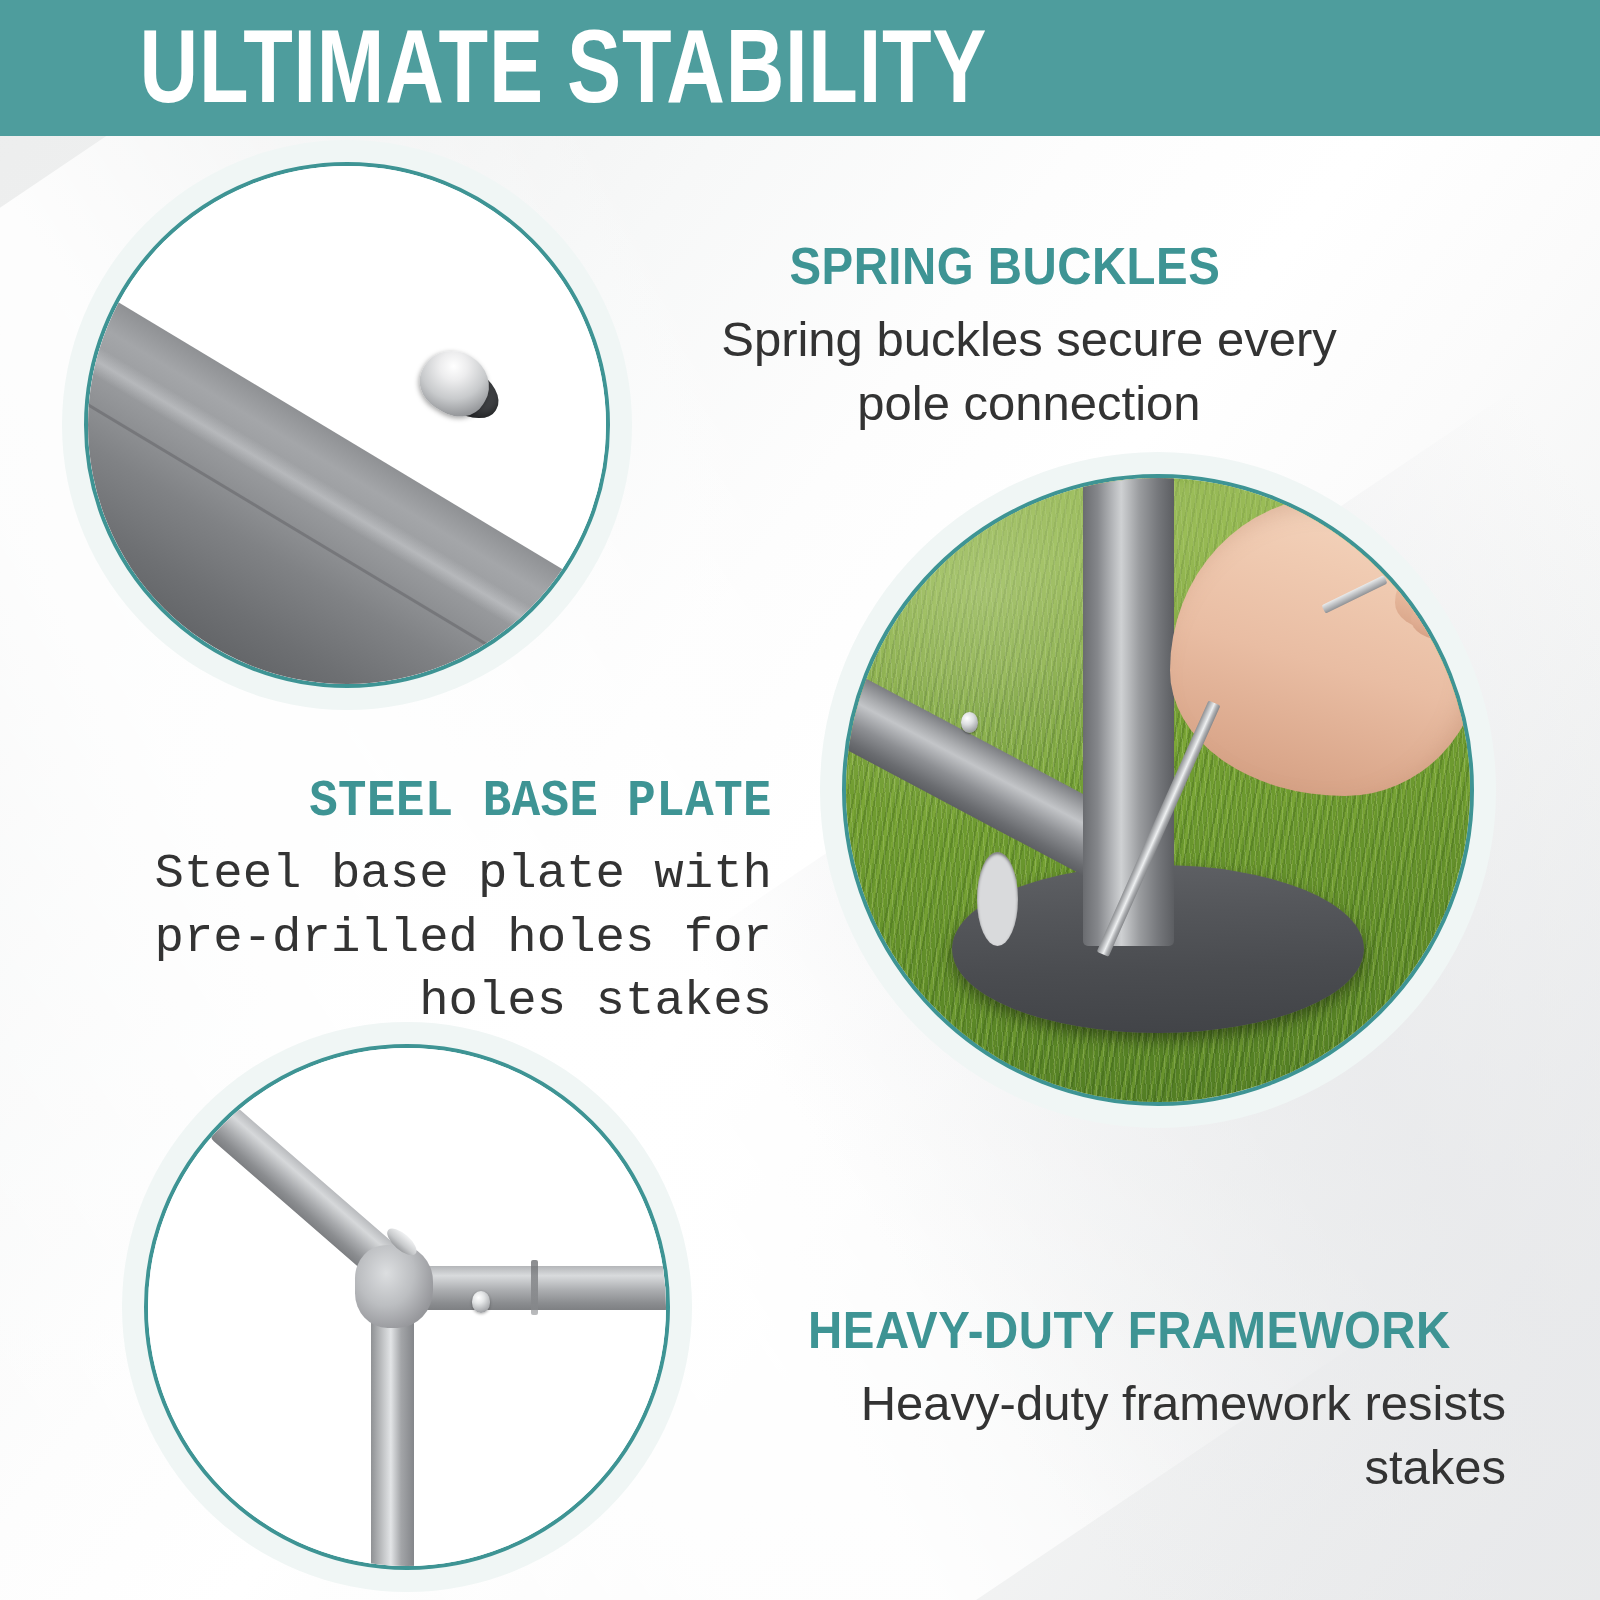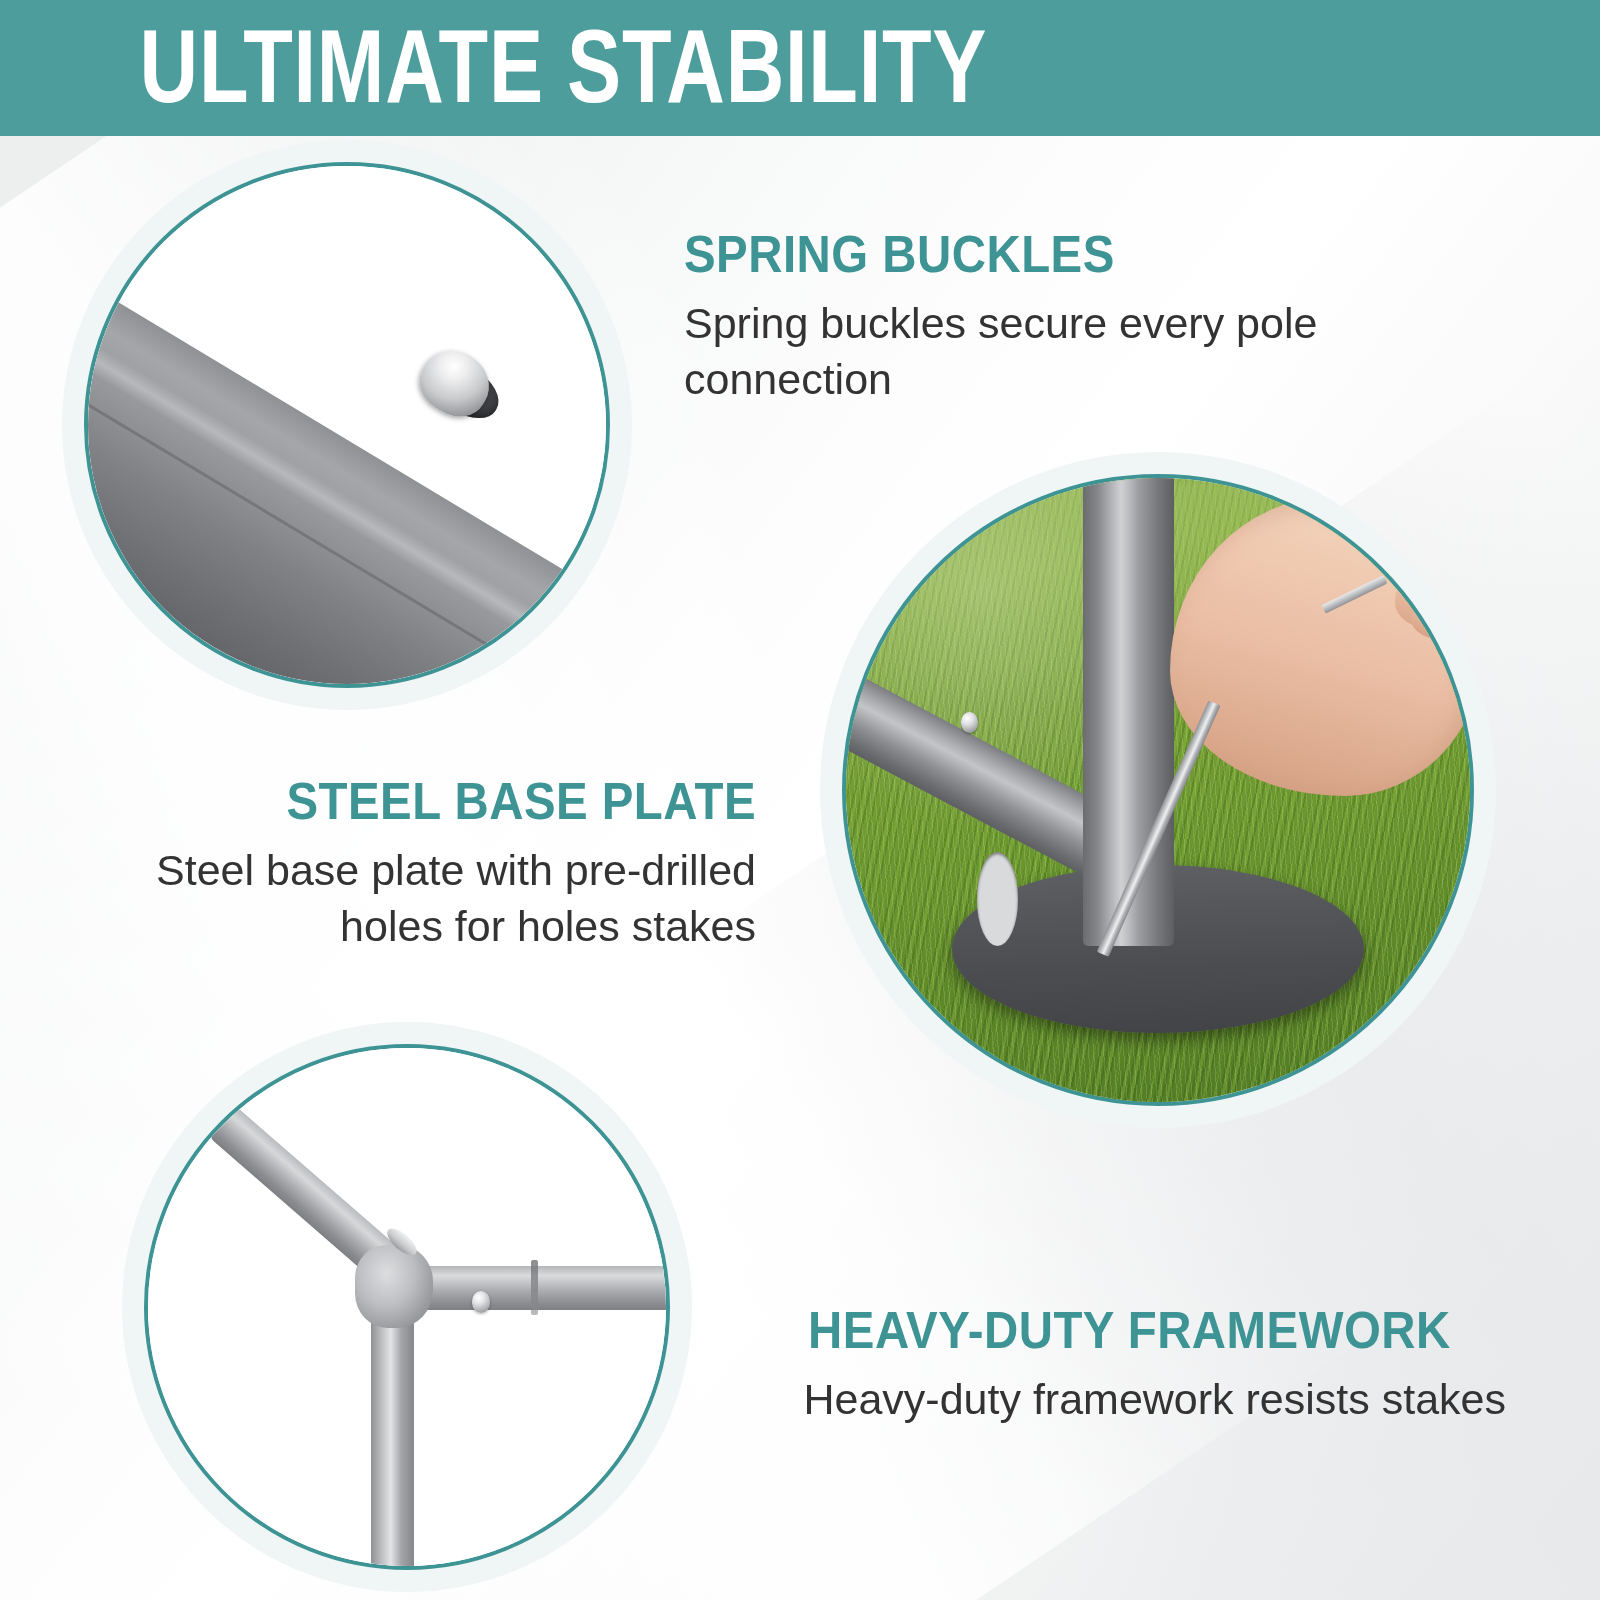--- a/index.html
+++ b/index.html
@@ -383,39 +383,40 @@
     font-weight: 700;
     font-size: 51px;
     line-height: 1.06;
     letter-spacing: 0.5px;
     transform: scaleX(0.93);
     white-space: nowrap;
     margin: 0 0 14px 0;
   }
   .tb-body {
     color: #333333;
-    font-size: 43px;
+    font-size: 49px;
     line-height: 1.30;
     margin: 0;
     font-weight: 400;
   }
 
   #text-spring {
     left: 684px;
-    top: 228px;
+    top: 240px;
     width: 690px;
-    text-align: left;
+    text-align: center;
   }
   #text-spring .tb-heading { transform-origin: left center; }
 
   #text-plate {
-    left: 44px;
+    left: 60px;
     top: 775px;
     width: 712px;
     text-align: right;
+    font-family: Liberation Mono, monospace;
   }
   #text-plate .tb-heading { transform-origin: right center; }
 
   #text-framework {
     left: 716px;
     top: 1304px;
     width: 790px;
     text-align: right;
   }
   #text-framework .tb-heading { transform-origin: left center; }

